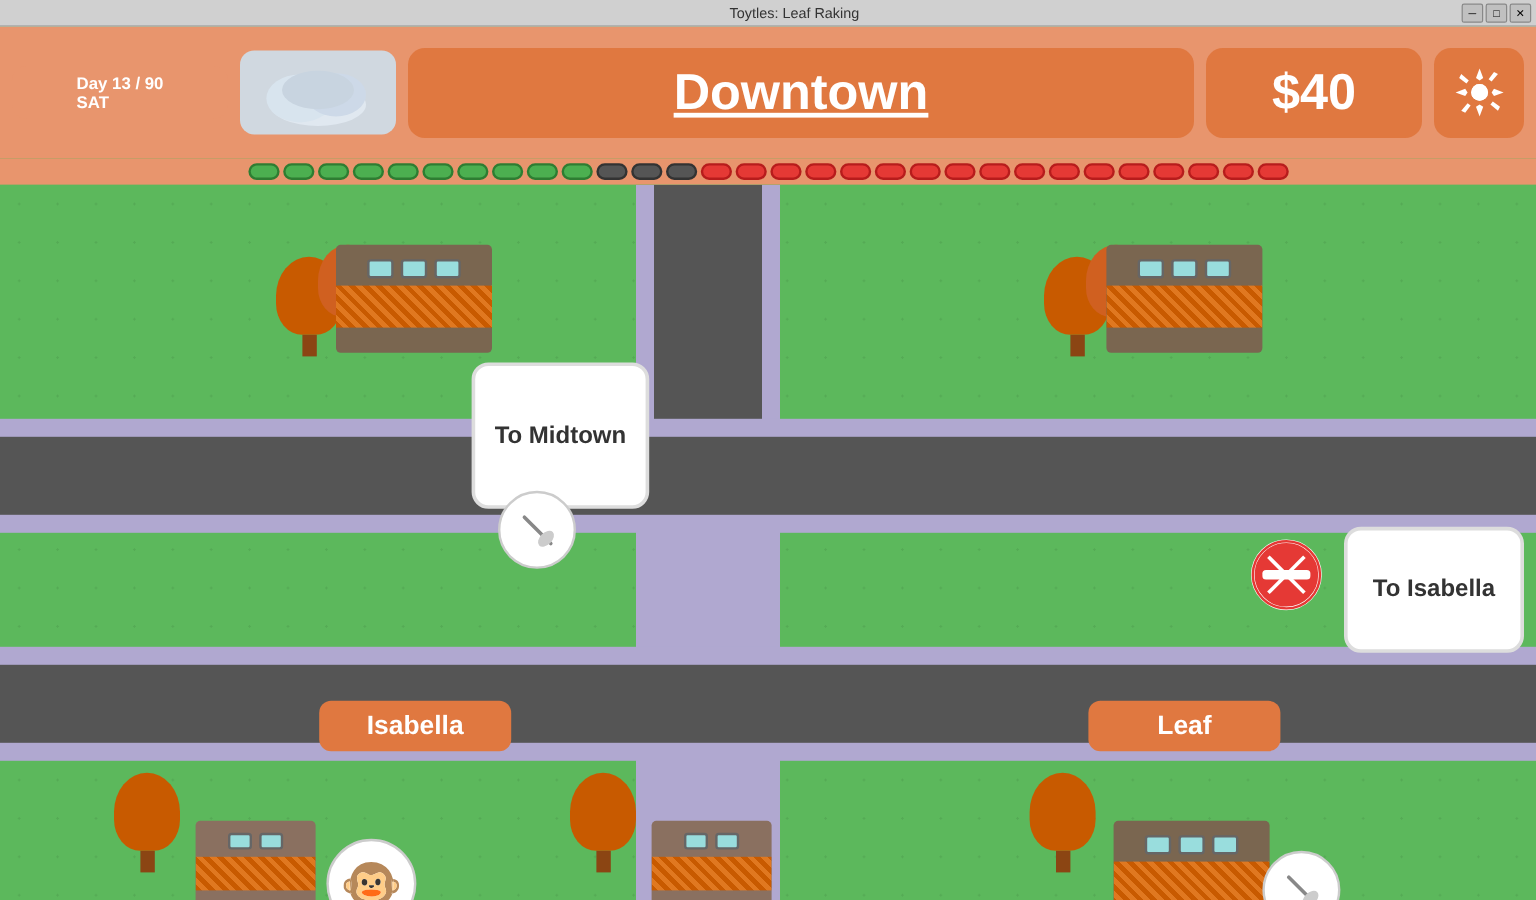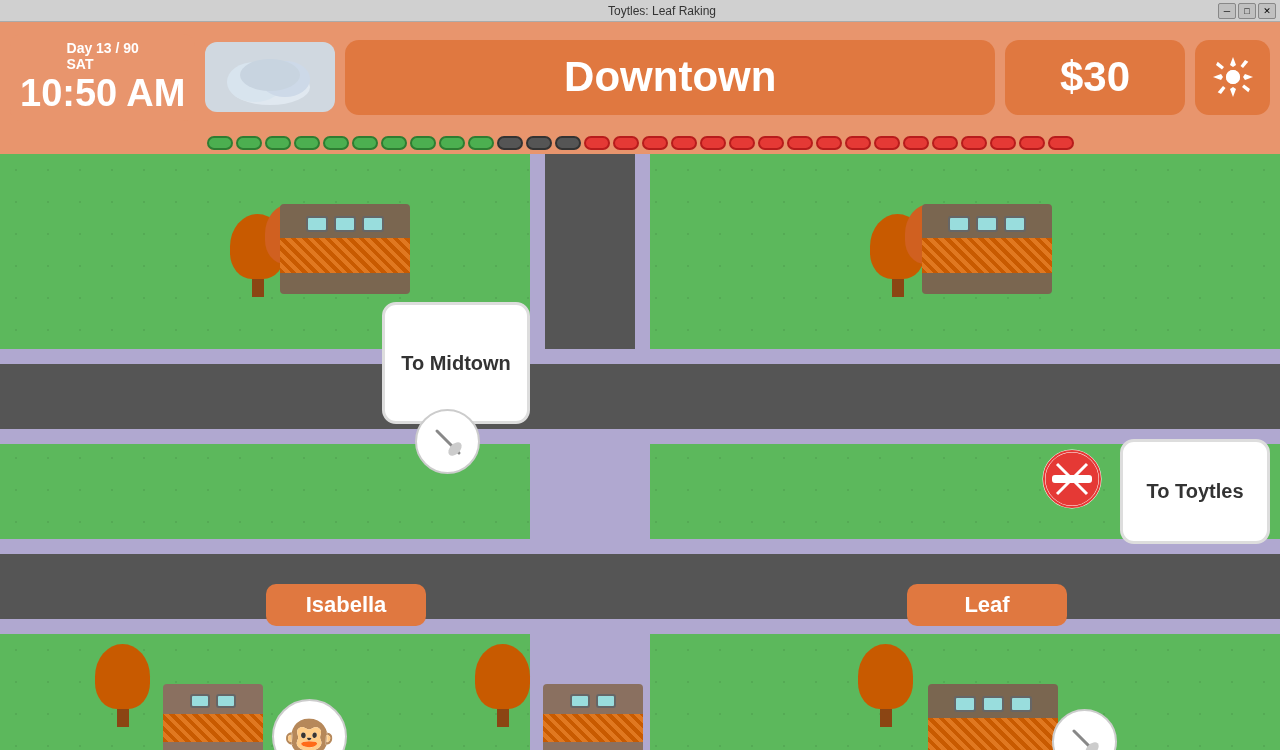--- a/index.html
+++ b/index.html
@@ -101,20 +101,21 @@
       border-radius: 14px;
       height: 75px;
       display: flex;
       align-items: center;
       justify-content: center;
     }
     .location-text {
       font-size: 42px;
       font-weight: bold;
       color: white;
+      text-decoration: underline;
     }
 
     .money-box {
       background: #e07840;
       border-radius: 14px;
       height: 75px;
       min-width: 180px;
       display: flex;
       align-items: center;
       justify-content: center;
@@ -254,20 +255,21 @@
       border-radius: 14px;
       border: 3px solid #ddd;
       display: flex;
       align-items: center;
       justify-content: center;
       font-size: 20px;
       font-weight: bold;
       color: #333;
       text-align: left;
       padding: 10px 16px;
+      margin-left: 11px;
     }
 
     
     .no-entry {
       position: absolute;
       width: 60px;
       height: 60px;
     }
 
     
@@ -309,35 +311,34 @@
   </div>
 </div>
 
 <div class="header">
   <div class="day-time-box">
     <div class="day-info">
       <span>Day 13 / 90</span>
       <br>
       <span>SAT</span>
     </div>
-    <div class="time-display">10:50 AM</div>
   </div>
   <div class="weather-box">
     <svg class="cloud-svg" viewBox="0 0 120 60">
       <ellipse cx="60" cy="40" rx="40" ry="18" fill="#e0e8f0"></ellipse>
       <ellipse cx="45" cy="35" rx="28" ry="20" fill="#d8e4ee"></ellipse>
       <ellipse cx="75" cy="32" rx="25" ry="18" fill="#cdd9e8"></ellipse>
       <ellipse cx="60" cy="28" rx="30" ry="16" fill="#c8d4e0"></ellipse>
     </svg>
   </div>
   <div class="location-box">
     <span class="location-text">Downtown</span>
   </div>
   <div class="money-box">
-    <span class="money-text">$30</span>
+    <span class="money-text">$40</span>
   </div>
   <div class="settings-btn">
     <svg class="gear-icon-svg" viewBox="0 0 44 44">
       <circle cx="22" cy="22" r="7" fill="white"></circle>
       <path d="M22 2 L25 10 L22 12 L19 10 Z" fill="white"></path>
       <path d="M22 42 L25 34 L22 32 L19 34 Z" fill="white"></path>
       <path d="M2 22 L10 19 L12 22 L10 25 Z" fill="white"></path>
       <path d="M42 22 L34 19 L32 22 L34 25 Z" fill="white"></path>
       <path d="M6.7 6.7 L13 12 L11 14.5 L5 10 Z" fill="white"></path>
       <path d="M37.3 37.3 L31 32 L33 29.5 L39 34 Z" fill="white"></path>
@@ -390,21 +391,21 @@
   <div class="road-horizontal" style="top:210px;height:65px;"></div>
 
   <div class="sidewalk-horizontal" style="top:385px;height:95px;"></div>
   <div class="road-horizontal" style="top:400px;height:65px;"></div>
 
   <div class="nav-sign" style="left:382px;top:148px;width:148px;height:122px;">
     <span>To Midtown</span>
   </div>
 
   <div class="nav-sign" style="right:10px;top:285px;width:150px;height:105px;">
-    <span>To Toytles</span>
+    <span>To Isabella</span>
   </div>
 
   <div class="no-entry" style="right:178px;top:295px;">
     <svg viewBox="0 0 60 60" width="60" height="60">
       <circle cx="30" cy="30" r="28" fill="#e53935" stroke="white" stroke-width="3"></circle>
       <rect x="10" y="26" width="40" height="8" rx="3" fill="white"></rect>
       <circle cx="30" cy="30" r="28" fill="none" stroke="#e53935" stroke-width="2"></circle>
 
       <line x1="15" y1="15" x2="45" y2="45" stroke="white" stroke-width="3"></line>
       <line x1="45" y1="15" x2="15" y2="45" stroke="white" stroke-width="3"></line>

